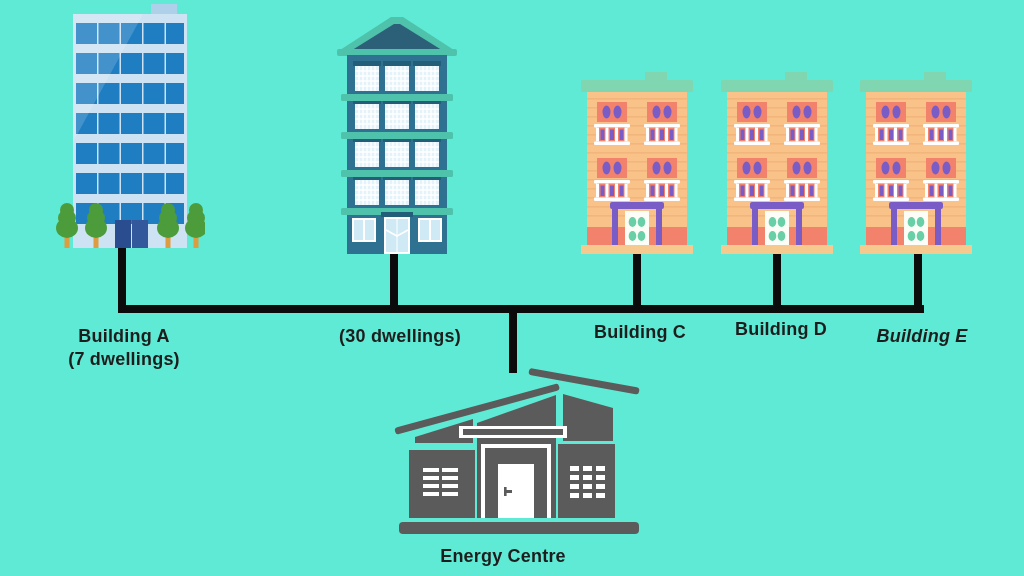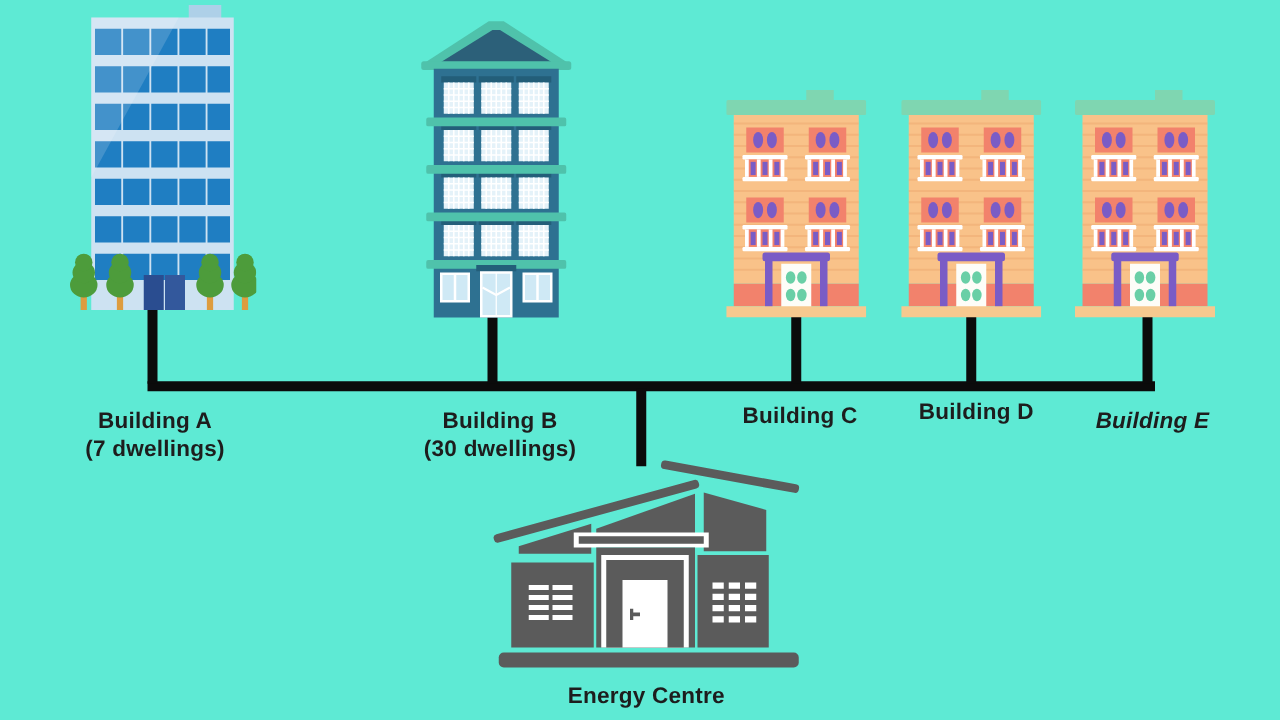--- a/index.html
+++ b/index.html
@@ -275,21 +275,20 @@
       </g>
       <rect x="6" y="156" width="240" height="12" rx="4"></rect>
     </g>
   </svg>
 
   <div class="lbl" style="left:124px;top:325px;">
     <div>Building A</div>
     <div>(7 dwellings)</div>
   </div>
   <div class="lbl" style="left:400px;top:325px;">
-    <div>Building B</div>
     <div>(30 dwellings)</div>
   </div>
   <div class="lbl" style="left:640px;top:321px;">Building C</div>
   <div class="lbl" style="left:781px;top:318px;">Building D</div>
   <div class="lbl" style="left:922px;top:325px;font-style:italic;">Building E</div>
-  <div class="lbl" style="left:517px;top:545px;text-align:right;">Energy Centre</div>
+  <div class="lbl" style="left:503px;top:545px;text-align:right;">Energy Centre</div>
 
 </div>
 
 </body></html>

